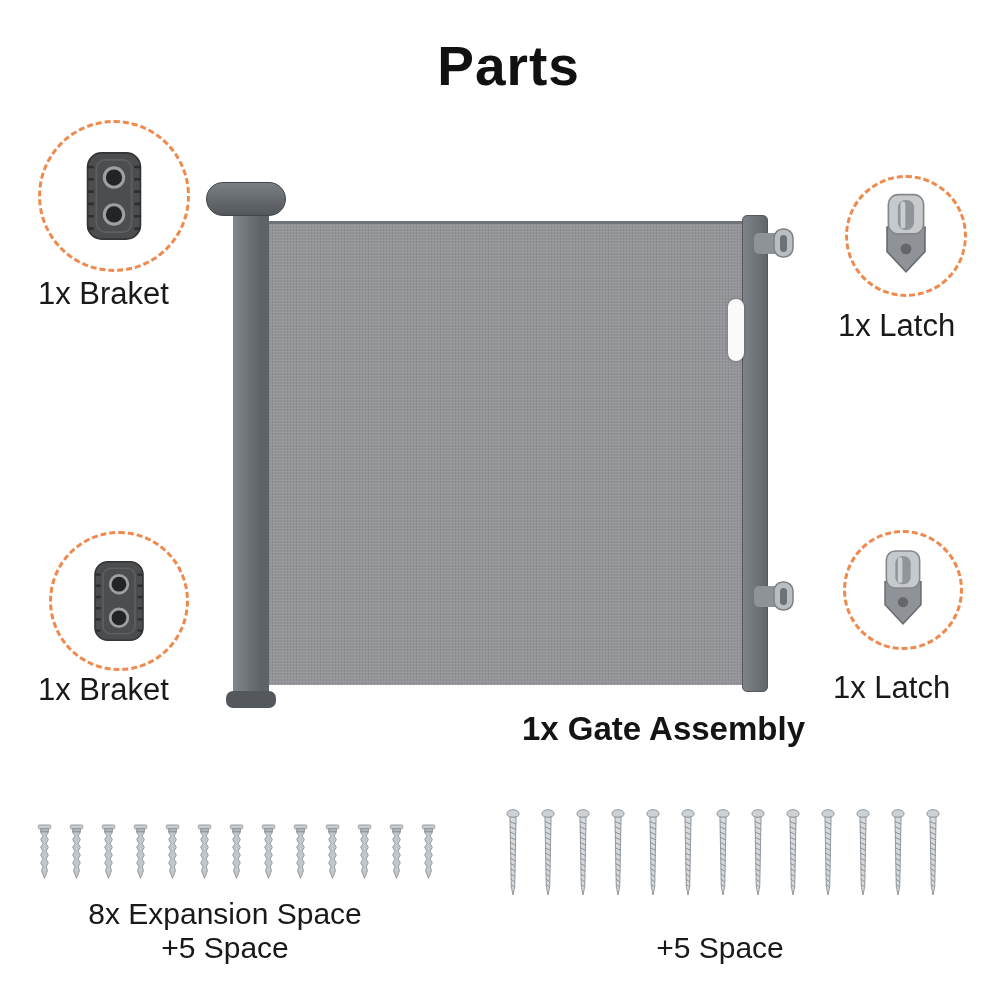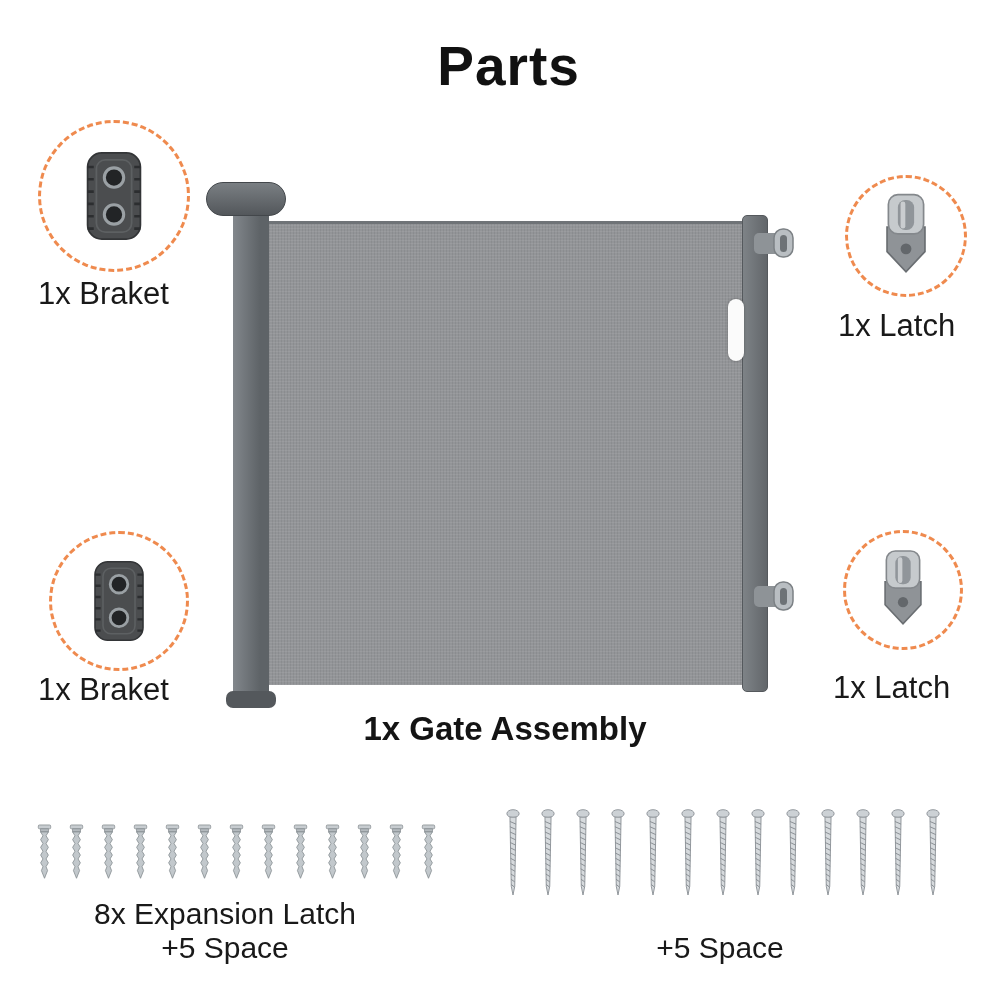--- a/index.html
+++ b/index.html
@@ -36,21 +36,21 @@
                               repeating-linear-gradient(90deg,rgba(0,0,0,.06) 0 1px,rgba(0,0,0,0) 1px 3px);
              border-top:3px solid #6f7377;box-sizing:border-box;}
   .gate-bar{position:absolute;left:742px;top:215px;width:26px;height:477px;border-radius:5px;
             background:linear-gradient(90deg,#7e8387,#62666a);border:1px solid #55595d;box-sizing:border-box;}
   .gate-handle{position:absolute;left:728px;top:299px;width:16px;height:62px;border-radius:8px;
                background:#fbfbfb;box-shadow:0 0 3px rgba(0,0,0,.3);}
   .gate-hook{position:absolute;width:42px;height:30px;}
   .hook-top{left:754px;top:228px;}
   .hook-bottom{left:754px;top:581px;}
 
-  .gate-label{position:absolute;left:205px;top:710px;width:600px;text-align:center;
+  .gate-label{position:absolute;left:205px;top:710px;width:600px;text-align:right;
               font-size:33px;font-weight:700;color:#141414;}
 
   
   .screw-row{position:absolute;display:flex;align-items:flex-end;}
   .row-exp{left:36px;top:822px;gap:15px;height:58px;}
   .row-exp svg{width:17px;height:56px;}
   .row-inst{left:506px;top:806px;gap:21px;height:93px;}
   .row-inst svg{width:14px;height:92px;}
 
   .hw-label{position:absolute;text-align:center;font-size:30px;color:#191919;}
@@ -222,17 +222,17 @@
         <use href="#sym-inst-screw"></use>
       </svg>
       <svg>
         <use href="#sym-inst-screw"></use>
       </svg>
       <svg>
         <use href="#sym-inst-screw"></use>
       </svg>
     </div>
 
-  <div class="hw-label lbl-exp1">8x Expansion Latch</div>
+  <div class="hw-label lbl-exp1">8x Expansion Space</div>
   <div class="hw-label lbl-exp2">+5 Space</div>
   <div class="hw-label lbl-inst2">+5 Space</div>
 
 </div>
 
 </body></html>

